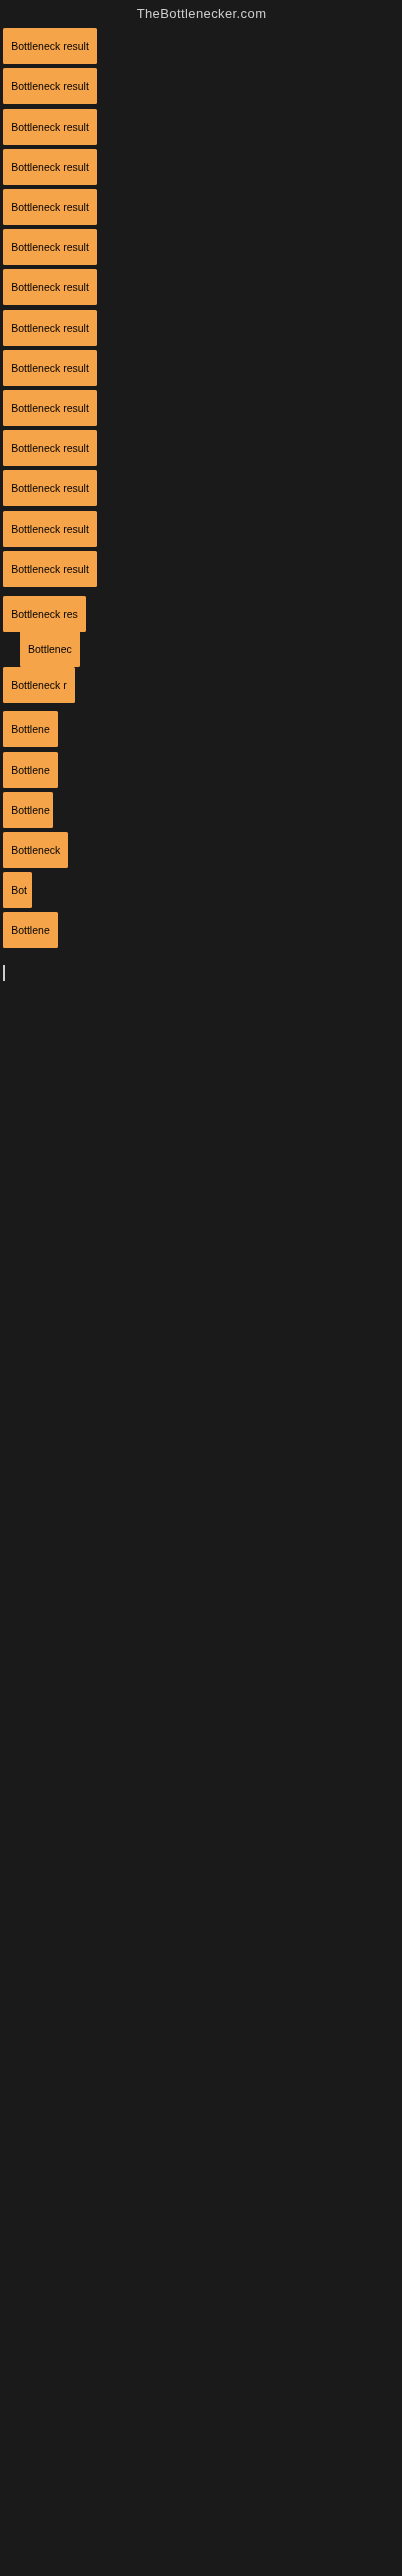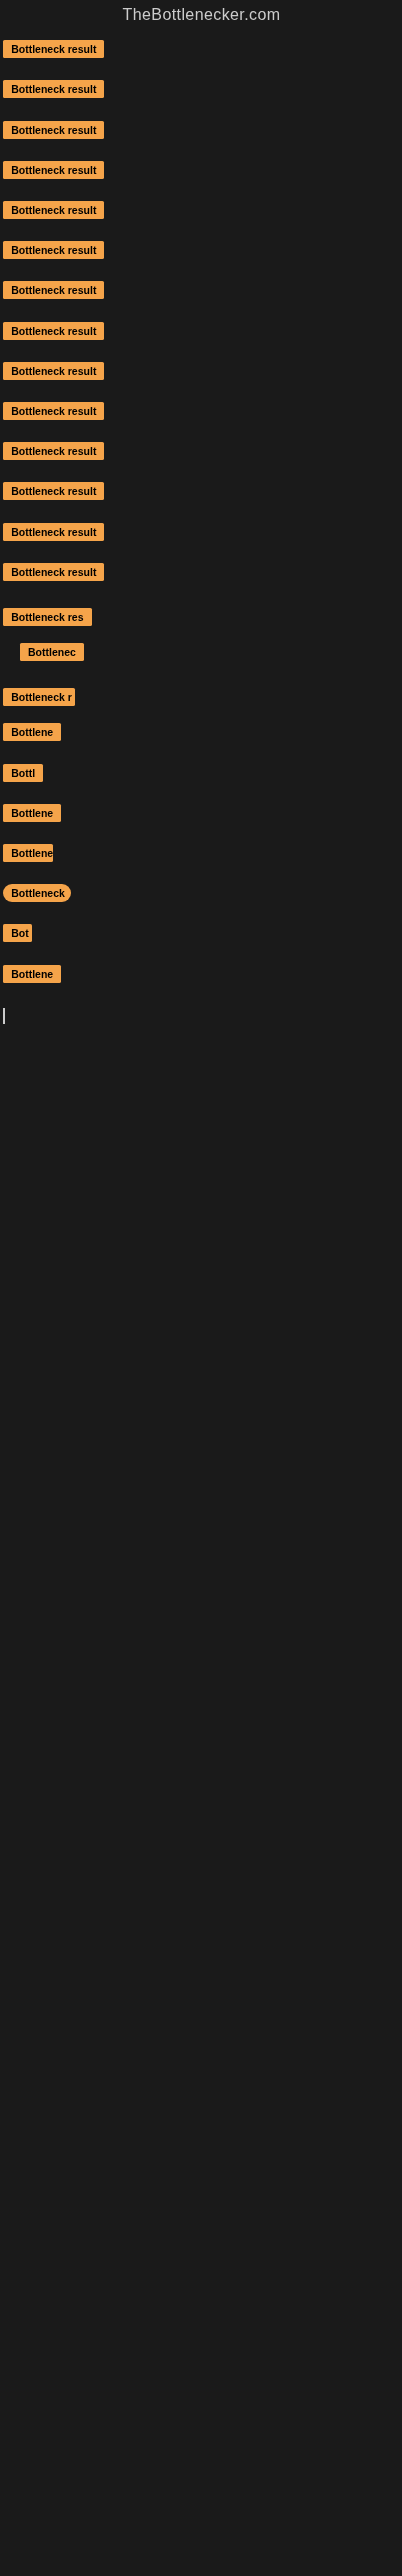--- a/index.html
+++ b/index.html
@@ -12,32 +12,32 @@
       width: 403px;
       min-height: 2576px;
       background-color: #1a1a1a;
       font-family: Arial, sans-serif;
       position: relative;
     }
 
     .site-title {
       text-align: center;
       color: #cccccc;
-      font-size: 16px;
+      font-size: 13px;
       padding: 6.4px 0;
       letter-spacing: 0.4px;
     }
 
     .bottleneck-item {
       display: inline-block;
       background-color: #f5a44a;
       color: #000000;
       font-size: 10.5px;
-      font-weight: 700;
-      padding: 3px 8px;
+      font-weight: 400;
+      padding: 12px 8px;
       margin: 4.8px 0 4.8px 3.2px;
       border-radius: 1.6px;
       white-space: nowrap;
       overflow: hidden;
     }
 
     .row {
       display: block;
       margin-bottom: 3.2px;
       height: 37px;
@@ -107,30 +107,27 @@
     <div class="row" style="height: 37px;">
       <span class="bottleneck-item" style="max-width: 64px; margin-left: 20px;">Bottlenec</span>
     </div>
     <div class="row" style="height: 37px; align-items: flex-end;">
       <span class="bottleneck-item" style="max-width: 72px;">Bottleneck r</span>
     </div>
     <div class="row" style="height: 37px;">
       <span class="bottleneck-item" style="max-width: 58px;">Bottlene</span>
     </div>
     <div class="row" style="height: 37px;">
-      <span class="bottleneck-item" style="max-width: 40px;">Bottl</span>
-    </div>
-    <div class="row" style="height: 37px;">
       <span class="bottleneck-item" style="max-width: 58px;">Bottlene</span>
     </div>
     <div class="row" style="height: 37px;">
       <span class="bottleneck-item" style="max-width: 50px;">Bottlene</span>
     </div>
     <div class="row" style="height: 37px;">
-      <span class="bottleneck-item" style="max-width: 68px; border-radius: 9px;">Bottleneck</span>
+      <span class="bottleneck-item" style="max-width: 68px;">Bottleneck</span>
     </div>
     <div class="row" style="height: 37px;">
       <span class="bottleneck-item" style="max-width: 29px;">Bot</span>
     </div>
     <div class="row" style="height: 37px;">
       <span class="bottleneck-item" style="max-width: 58px;">Bottlene</span>
     </div>
   </div>
 
 <div id="cursor-container">

